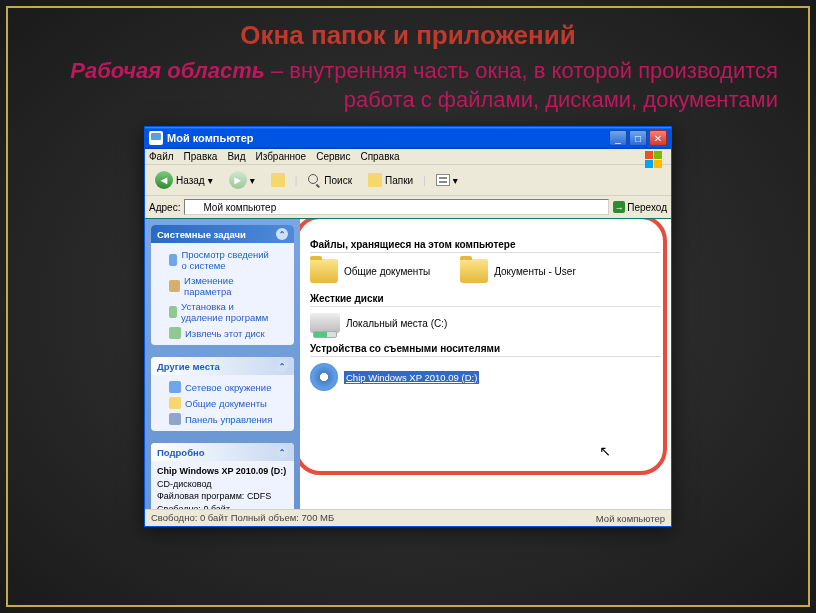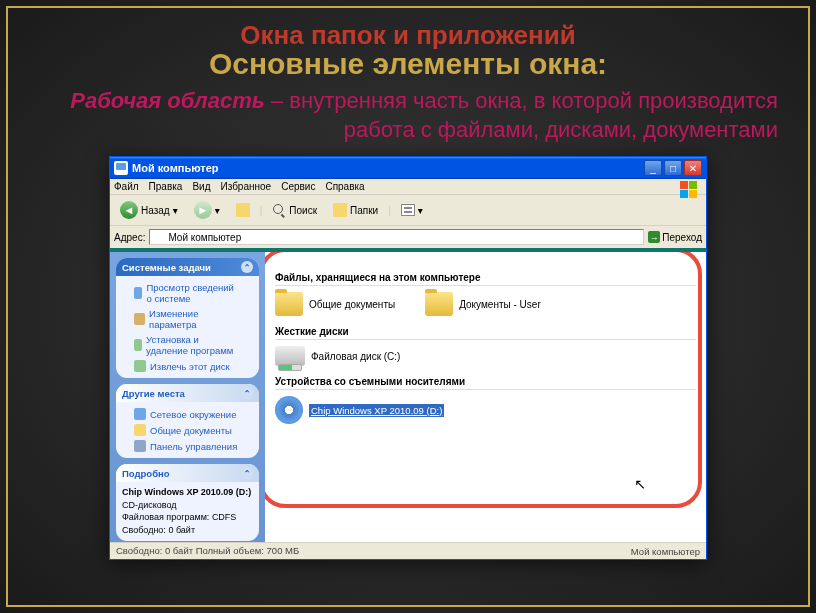--- a/index.html
+++ b/index.html
@@ -32,21 +32,21 @@
 .description {
   color: #be185d;
   font-size: 22px;
   line-height: 1.3;
   margin-top: 6px;
   text-align: right;
 }
 .description .bold { font-weight: bold; font-style: italic; }
 .xp-window {
   margin: 12px auto 0;
-  width: 598px;
+  width: 528px;
   background: #ec4899;
   border: 1px solid #0054e3;
   box-shadow: 0 4px 20px rgba(0,0,0,0.6);
   font-size: 10px;
 }
 .titlebar {
   background: linear-gradient(to bottom, #3a93ff 0%, #0054e3 10%, #0054e3 90%, #003db5 100%);
   color: #fff;
   height: 22px;
   display: flex; align-items: center;
@@ -81,29 +81,29 @@
 .nav-fwd { background: linear-gradient(#cfe8cf,#9ac99a); }
 .tb-icon { width:14px; height:14px; display:inline-block; }
 .folder-up { background:#f5d76e; border-radius:1px; position:relative; }
 .search-ico { position:relative; }
 .search-ico::before { content:""; position:absolute; width:8px; height:8px; border:1.5px solid #555; border-radius:50%; top:1px; left:1px; }
 .search-ico::after { content:""; position:absolute; width:4px; height:1.5px; background:#555; transform:rotate(45deg); bottom:1px; right:1px; }
 .folders-ico { background:#f5d76e; border-radius:1px; }
 .views-ico { width:14px; height:12px; background:#fff; border:1px solid #888; position:relative; }
 .views-ico::before { content:""; position:absolute; inset:2px; background:linear-gradient(#888 2px,transparent 2px); background-size:100% 4px; }
 .addressbar {
-  background:#ece9d8; border-bottom:4px solid #0f766e;
+  background:#ece9d8; border-bottom:1px solid #0f766e;
   padding:3px 4px; display:flex; align-items:center; gap:4px; font-size:10px;
 }
 .addr-input { flex:1; background:#fff; border:1px inset #d4d0c8; padding:1px 3px; display:flex; align-items:center; gap:3px; }
 .go-btn { display:flex; align-items:center; gap:2px; cursor:pointer; }
 .go-arrow { width:12px; height:12px; background:#2e8b2e; border-radius:2px; color:#fff; display:flex; align-items:center; justify-content:center; font-size:9px; }
 .body-row { display:flex; height:290px; }
 .sidebar { width:155px; background:linear-gradient(to bottom,#7aa5e0,#6894d1); padding:6px; overflow:hidden; font-size:9.5px; }
-.panel { background:#eff3ff; border-radius:11px; margin-bottom:6px; overflow:hidden; }
+.panel { background:#eff3ff; border-radius:4px; margin-bottom:12px; overflow:hidden; }
 .panel-hdr { background:linear-gradient(to right,#fff,#c6d8f0); padding:3px 6px; font-weight:bold; color:#215dc6; display:flex; justify-content:space-between; align-items:center; cursor:pointer; }
 .panel-hdr.dark { background:linear-gradient(to right,#2a6ac1,#4f8ada); color:#fff; }
 .panel-body { padding:4px 6px; }
 .panel-item { color:#215dc6; padding:2px 12px; display:flex; align-items:center; gap:4px; cursor:pointer; }
 .mini-icon { width:12px; height:12px; display:inline-block; border-radius:2px; }
 .detail-panel .panel-body { color:#000; font-size:9px; line-height:1.4; }
 .detail-title { font-weight:bold; }
 .content-area { flex:1; background:#fff; position:relative; padding:16px 10px; overflow:hidden; }
 .highlight-box { position:absolute; top:-4px; left:-6px; right:4px; bottom:34px; border:4px solid #e74c3c; border-radius:26px; pointer-events:none; }
 .section-hdr { font-weight:bold; font-size:10px; margin:4px 0 6px; border-bottom:1px solid #ddd; padding-bottom:2px; }
@@ -118,21 +118,20 @@
 .statusbar { background:#ece9d8; border-top:1px solid #d4d0c8; padding:2px 6px; font-size:9.5px; color:#444; display:flex; }
 .statusbar .right { margin-left:auto; display:flex; align-items:center; gap:3px; }
 .chev { width:12px; height:12px; background:#cfe0f5; border-radius:50%; display:flex; align-items:center; justify-content:center; color:#215dc6; font-size:8px; }
 .cursor-ptr { position:absolute; right:60px; bottom:50px; font-size:14px; color:#000; }
 </style>
 </head>
 <body>
 
 <div class="slide-border">
   <div class="title">Окна папок и приложений</div>
-  <div class="subtitle">Основные элементы окна:</div>
   <div class="description">
     <span class="bold">Рабочая область</span><span> – внутренняя часть окна, в которой производится работа с файлами, дисками, документами</span>
   </div>
 
   <div class="xp-window">
     <div class="titlebar">
       <span class="icon"></span>
       <span class="t-text">Мой компьютер</span>
       <div class="win-controls">
         <div class="win-btn">_</div>
@@ -267,21 +266,21 @@
           </div>
           <div class="item">
             <div class="big-folder"></div>
             <span>Документы - User</span>
           </div>
         </div>
         <div class="section-hdr">Жесткие диски</div>
         <div class="items-row">
           <div class="item">
             <div class="hdd"></div>
-            <span>Файловая диск (C:)</span>
+            <span>Локальный места (C:)</span>
           </div>
         </div>
         <div class="section-hdr">Устройства со съемными носителями</div>
         <div class="items-row">
           <div class="item">
             <div class="cd-ico"></div>
             <span class="cd-label">Chip Windows XP 2010.09 (D:)</span>
           </div>
         </div>
         <div class="cursor-ptr">↖</div>

